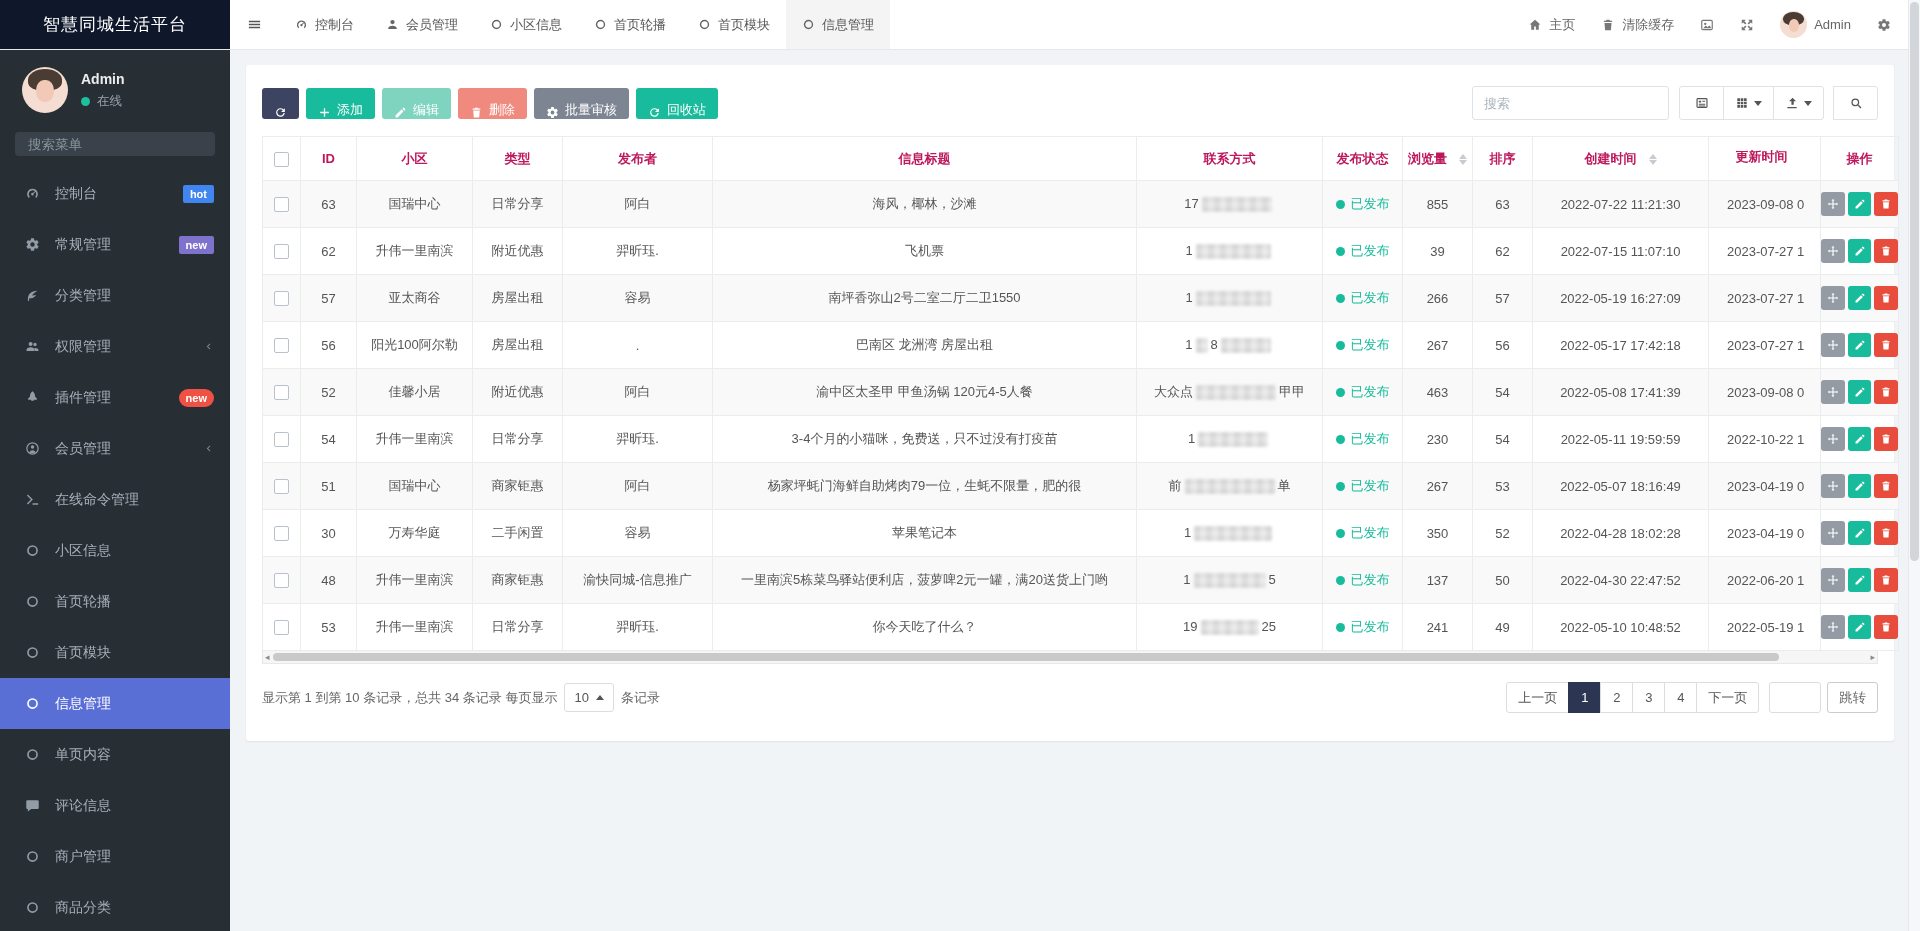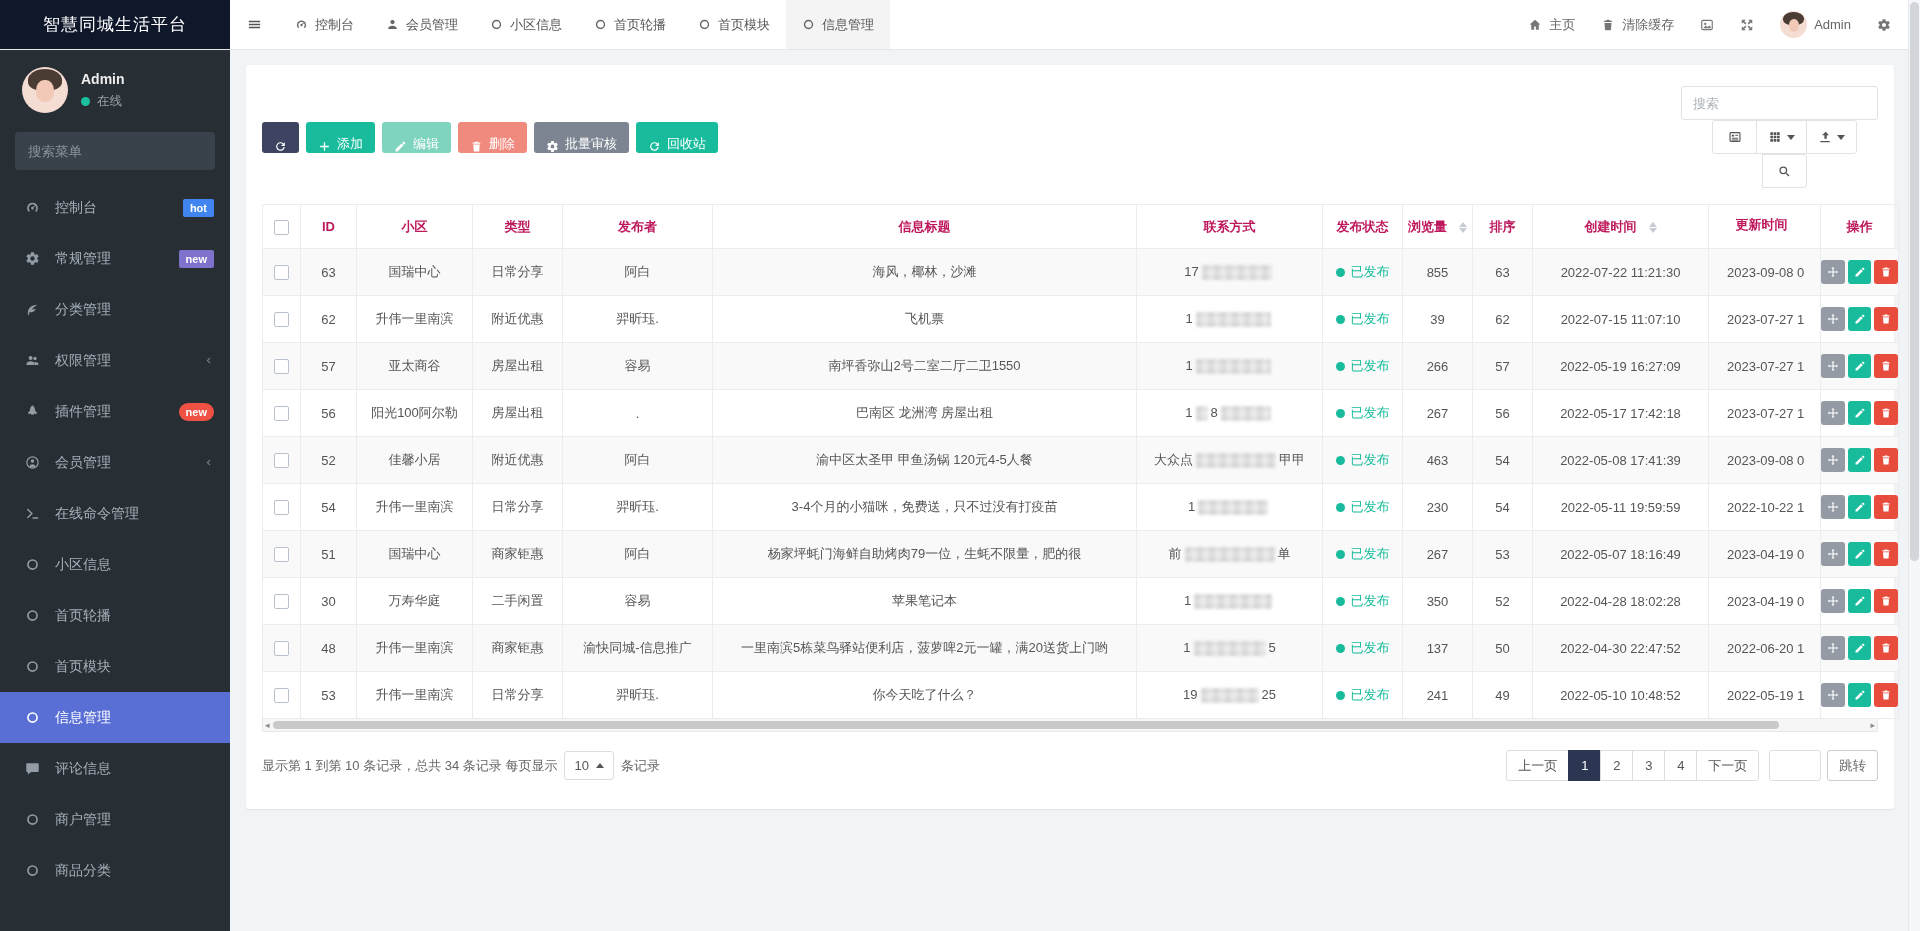--- a/index.html
+++ b/index.html
@@ -33,21 +33,21 @@
                    background:#f2c9b6; border-radius:46%; }
   .avatar-sm { width:27px; height:27px; }
 
   
   .sidebar { position:absolute; top:50px; left:0; bottom:0; width:230px; background:#272e34; z-index:5; }
   .user-panel { display:flex; gap:13px; align-items:center; padding:17px 14px 13px 22px; }
   .user-avatar { width:46px; height:46px; }
   .user-name { color:#ededed; font-size:14px; font-weight:bold; }
   .user-status { color:#9aa3ab; font-size:12.5px; display:flex; align-items:center; gap:7px; margin-top:6px; }
   .dot { width:9px; height:9px; border-radius:50%; background:#1cc09f; flex:none; }
-  .side-search { margin:6px 15px 12px; background:#39424a; border-radius:4px; height:38px;
+  .side-search { margin:6px 15px 12px; background:#39424a; border-radius:4px; height:24px;
                  display:flex; align-items:center; padding:0 13px; }
   .side-search input { flex:1; background:transparent; border:0; outline:0; color:#cfd6db; font-size:13.5px; }
   .side-search input::placeholder { color:#8a949b; }
   .side-search svg { width:14px; height:14px; fill:none; stroke:#99a2a9; color:#99a2a9; }
   .side-menu { list-style:none; }
   .side-item { display:flex; align-items:center; height:51px; padding:0 16px 0 25px;
                color:#a6b0b9; font-size:14px; cursor:pointer; }
   .side-item .si { width:21px; margin-right:9px; display:flex; }
   .side-item svg { width:15px; height:15px; fill:#929ca5; color:#929ca5; }
   .side-item.active { background:#5a6fd6; color:#fff; }
@@ -71,21 +71,21 @@
   .toolbar-row { display:flex; align-items:center; margin-bottom:16px; }
   .toolbar { display:flex; gap:7px; }
   .btn { display:inline-flex; align-items:flex-end; gap:6px; height:31px; padding:0 12px; border:0;
          border-radius:3px; color:#fff; font-size:13px; cursor:pointer; }
   .btn svg { width:13px; height:13px; fill:#fff; }
   .btn.dark { background:#3c4462; }
   .btn.green { background:#18bc9c; }
   .btn.green-light { background:#7fd4c0; }
   .btn.red-light { background:#f08a7f; }
   .btn.gray { background:#7d8592; }
-  .toolbar-right { margin-left:auto; display:flex; align-items:center;flex-direction:column; }
+  .toolbar-right { margin-left:auto; display:flex; align-items:center; }
   .search-input { width:197px; height:34px; border:1px solid #dfe3e6; border-radius:3px;
                   padding:0 11px; font-size:13px; color:#555; outline:none; }
   .search-input::placeholder { color:#aab2ba; }
   .view-group { display:flex; margin-left:10px; }
   .vbtn { height:34px; min-width:45px; padding:0 11px; background:#fff; border:1px solid #dfe3e6;
           display:flex; align-items:center; justify-content:center; gap:5px; margin-left:-1px;
           color:#555; cursor:pointer; }
   .vbtn:first-child { border-radius:3px 0 0 3px; margin-left:0; }
   .vbtn:last-child { border-radius:0 3px 3px 0; }
   .vbtn svg { width:14px; height:14px; fill:#555; color:#555; }
@@ -348,20 +348,28 @@
         </span>
         <span>首页模块</span>
       </li>
       <li class="side-item active">
         <span class="si">
           <svg viewBox="0 0 24 24">
             <circle cx="12" cy="12" r="7.3" fill="none" stroke="currentColor" stroke-width="2.6"></circle>
           </svg>
         </span>
         <span>信息管理</span>
+      </li>
+      <li class="side-item">
+        <span class="si">
+          <svg viewBox="0 0 24 24">
+            <circle cx="12" cy="12" r="7.3" fill="none" stroke="currentColor" stroke-width="2.6"></circle>
+          </svg>
+        </span>
+        <span>单页内容</span>
       </li>
       <li class="side-item">
         <span class="si">
           <svg viewBox="0 0 24 24">
             <path d="M4 3.5h16c1.1 0 2 .9 2 2v10c0 1.1-.9 2-2 2H10l-5.5 4v-4H4c-1.1 0-2-.9-2-2v-10c0-1.1.9-2 2-2z"></path>
           </svg>
         </span>
         <span>评论信息</span>
       </li>
       <li class="side-item">

